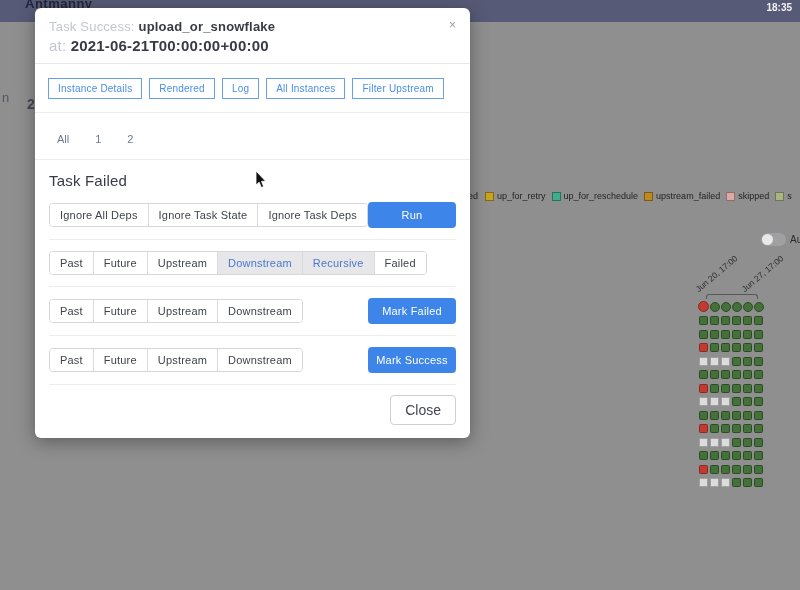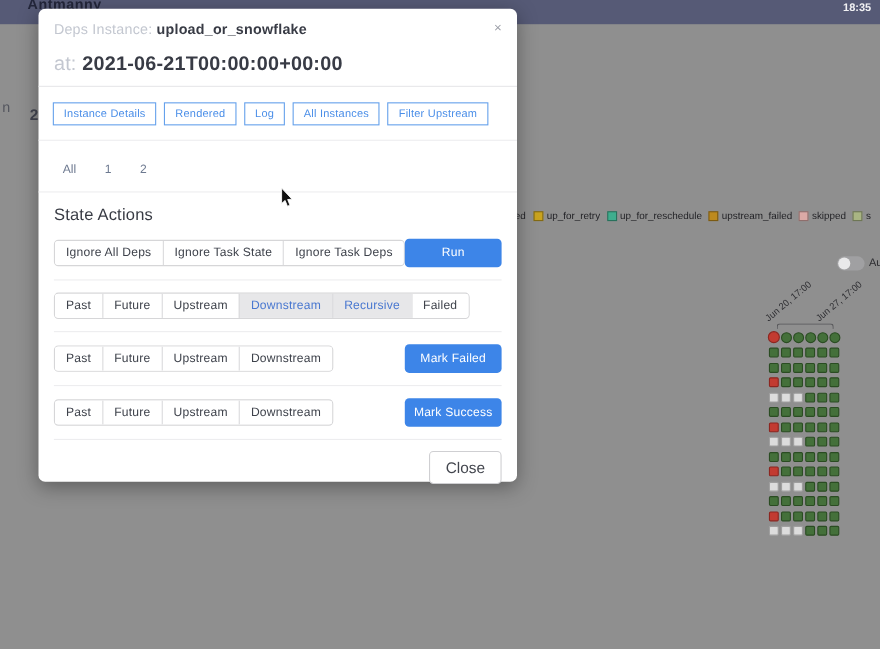--- a/index.html
+++ b/index.html
@@ -44,21 +44,21 @@
   .run-circle{width:10px;height:10px;border-radius:50%;box-sizing:border-box;}
   .sq-rows{position:absolute;left:5px;top:58px;display:flex;flex-direction:column;gap:4.5px;}
   .sq-row{display:flex;gap:2px;}
   .sq{width:9px;height:9px;border-radius:1.5px;box-sizing:border-box;}
 
   
   .modal{position:absolute;left:35px;top:8px;width:435px;height:430px;background:#fff;border-radius:6px;
          box-shadow:0 4px 18px rgba(0,0,0,.35);box-sizing:border-box;}
   .modal-header{padding:11px 16px 9px 14px;position:relative;border-bottom:1px solid #e7e7e9;}
   .mh-line1{font-size:13px;letter-spacing:.2px;}
-  .mh-line2{font-size:18px;margin-top:14px;letter-spacing:.2px;}
+  .mh-line2{font-size:15px;margin-top:3px;letter-spacing:.2px;}
   .t-grey{color:#c3c7d0;}
   .t-dark{color:#383b45;font-weight:bold;}
   .modal-close{position:absolute;right:12px;top:8px;font-size:12px;color:#9a9da6;cursor:default;background:none;border:none;padding:2px;}
 
   .pill-row{display:flex;gap:7px;margin:14px 13px 13px 13px;}
   .pill{background:#fff;border:1px solid #65a1ec;color:#4a8ee8;border-radius:0;
         font-size:10px;padding:4px 9px;font-family:inherit;letter-spacing:.2px;}
   .hr{border:none;border-top:1px solid #ededef;margin:0 0;}
 
   .dl-section{padding:10px 14px 0 14px;}
@@ -242,21 +242,21 @@
         <span class="sq" style="background: rgb(68, 112, 58); border: 1px solid rgb(42, 76, 34);"></span>
         <span class="sq" style="background: rgb(68, 112, 58); border: 1px solid rgb(42, 76, 34);"></span>
         <span class="sq" style="background: rgb(68, 112, 58); border: 1px solid rgb(42, 76, 34);"></span>
       </div>
     </div>
 </div>
 
 <div class="modal">
   <div class="modal-header">
     <div class="mh-line1">
-      <span class="t-grey">Deps Instance:</span>
+      <span class="t-grey">Task Success:</span>
       <span class="t-dark">upload_or_snowflake</span>
     </div>
     <div class="mh-line2">
       <span class="t-grey">at:</span>
       <span class="t-dark">2021-06-21T00:00:00+00:00</span>
     </div>
     <button class="modal-close">×</button>
   </div>
 
   <div class="pill-row">
@@ -270,21 +270,21 @@
 
   <div class="dl-section">
     <div class="attempt-row">
         <a class="attempt">All</a>
         <a class="attempt">1</a>
         <a class="attempt">2</a>
       </div>
   </div>
   <hr class="hr">
 
-  <div class="ta-title">State Actions</div>
+  <div class="ta-title">Task Failed</div>
   <div class="action-rows">
       <div class="action-row">
         <div class="btn-group">
           <button class="opt">Ignore All Deps</button>
           <button class="opt">Ignore Task State</button>
           <button class="opt">Ignore Task Deps</button>
         </div>
         <button class="primary-btn">Run</button>
       </div>
       <div class="action-row">

